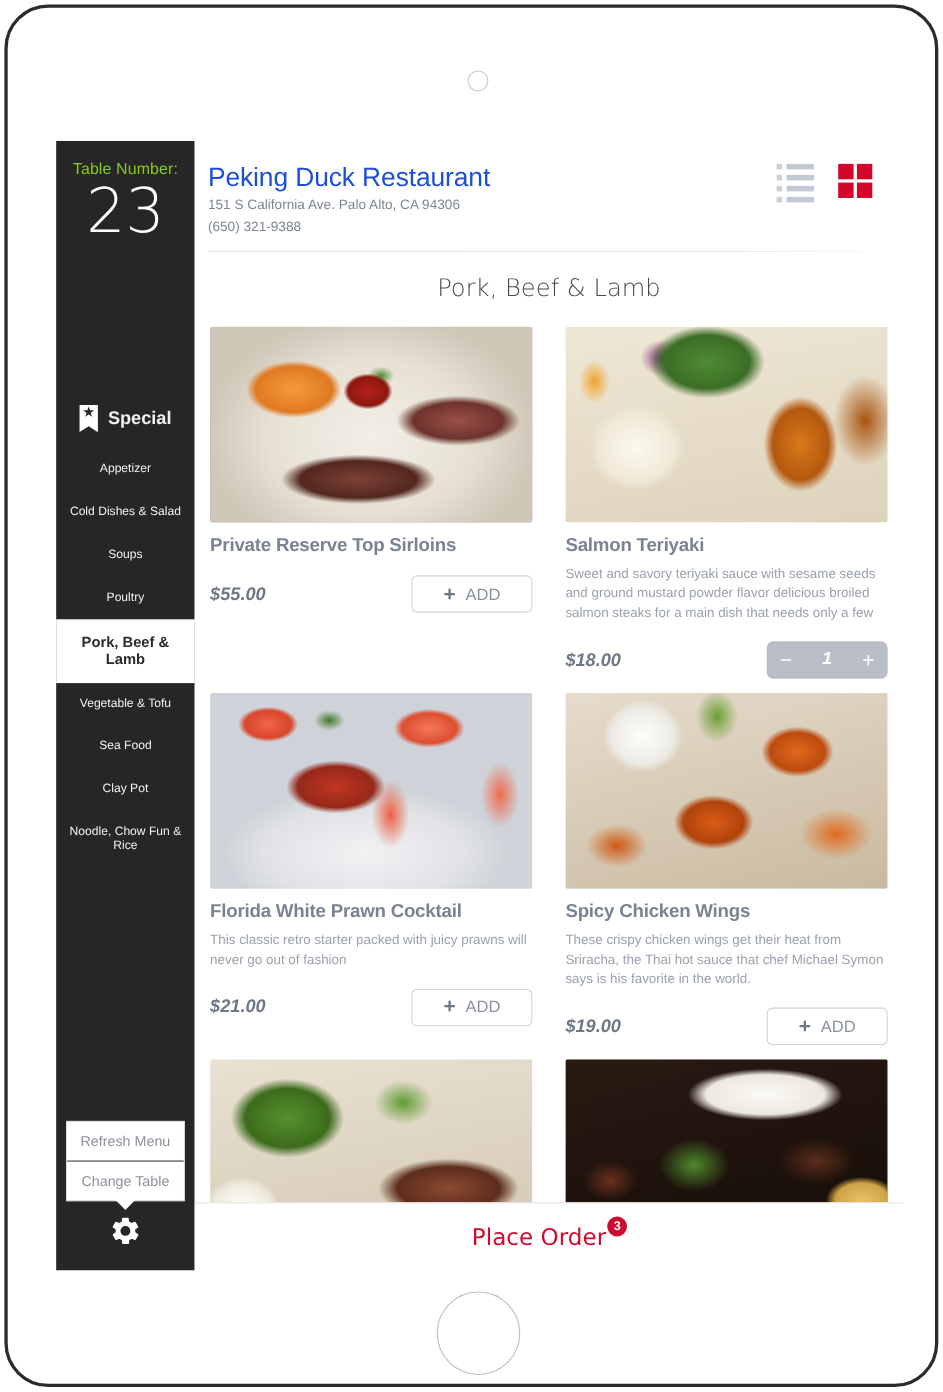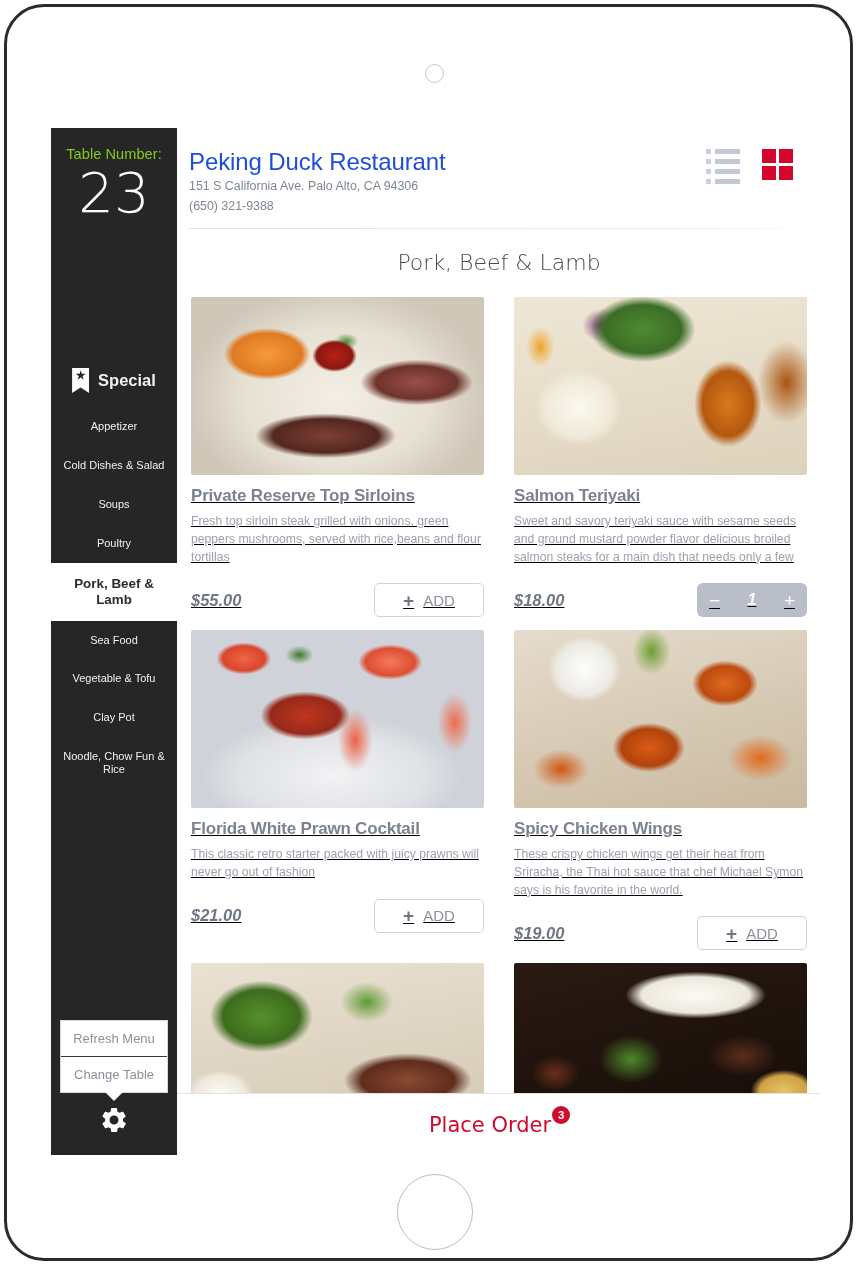--- a/index.html
+++ b/index.html
@@ -242,21 +242,20 @@
   }
 
   
   #menu-grid {
     margin-top: 22px;
     padding: 0 14px 0 14px;
     display: grid;
     grid-template-columns: 1fr 1fr;
     column-gap: 30px;
     row-gap: 12px;
-    text-decoration: underline;
   }
   .menu-card { position: relative; }
 
   .card-photo {
     width: 100%;
     height: 178px;
     border-radius: 2px;
     background-size: cover;
     background-position: center;
     position: relative;
@@ -453,25 +452,25 @@
 
         <div class="cat-item">
           <span>Poultry</span>
         </div>
 
         <div class="cat-item active">
           <span>Pork, Beef &amp; Lamb</span>
         </div>
 
         <div class="cat-item">
+          <span>Vegetable &amp; Tofu</span>
+        </div>
+
+        <div class="cat-item">
           <span>Sea Food</span>
-        </div>
-
-        <div class="cat-item">
-          <span>Vegetable &amp; Tofu</span>
         </div>
 
         <div class="cat-item">
           <span>Clay Pot</span>
         </div>
 
         <div class="cat-item">
           <span>Noodle, Chow Fun &amp; Rice</span>
         </div>
 
@@ -530,21 +529,20 @@
         <div id="header-divider"></div>
       </div>
 
       <div id="section-title">Pork, Beef &amp; Lamb</div>
 
       <div id="menu-grid">
 
         <div class="menu-card">
           <div class="card-photo photo-steak"></div>
           <div class="card-title">Private Reserve Top Sirloins</div>
-          <div class="card-desc">Fresh top sirloin steak grilled with onions, green peppers mushrooms, served with rice,beans and flour tortillas</div>
           <div class="card-footer">
             <span class="card-price">$55.00</span>
             <button class="add-btn">
               <span class="plus">+</span>
               <span>ADD</span>
             </button>
           </div>
         </div>
 
         <div class="menu-card">

